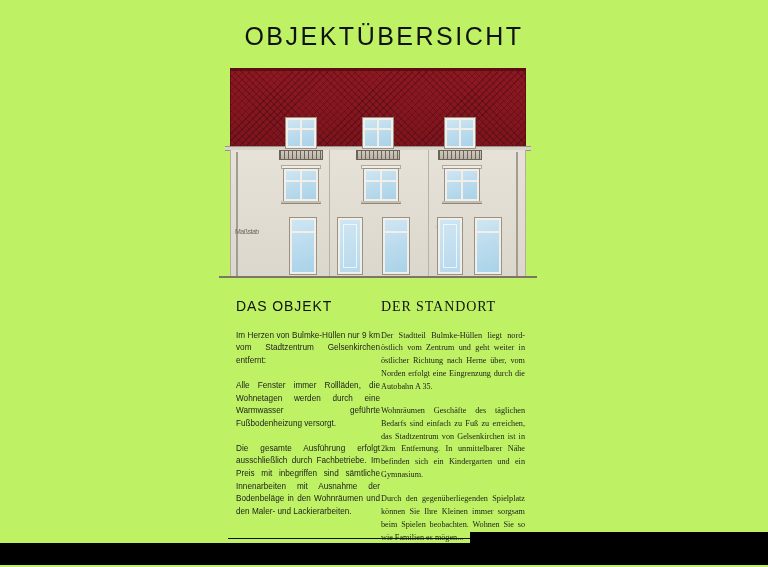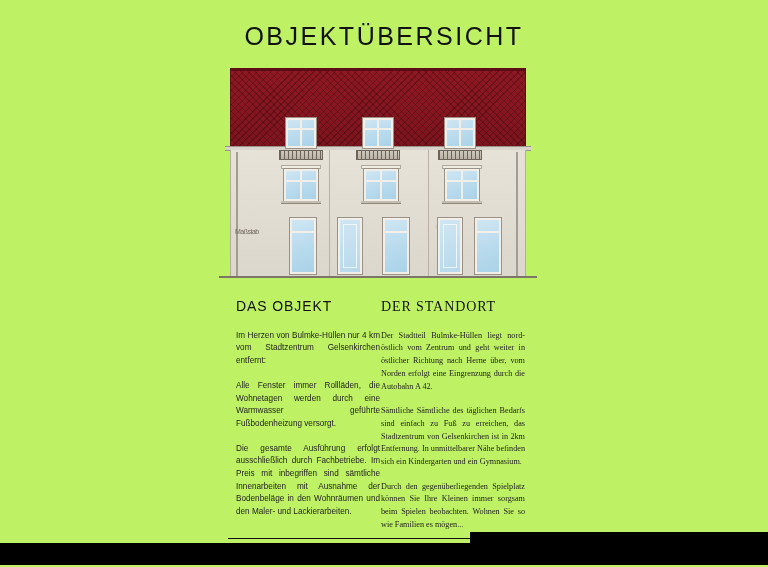--- a/index.html
+++ b/index.html
@@ -342,29 +342,29 @@
     <div class="downpipe" style="left:23px; top:84px; height:124px;"></div>
     <div class="downpipe" style="left:303px; top:84px; height:124px;"></div>
 
     <div class="ground-line"></div>
 
     <div class="scribble" style="left:22px; top:160px;">Maßstab</div>
   </div>
 
   <div class="col col-left">
     <h2>Das Objekt</h2>
-    <p>Im Herzen von Bulmke-Hüllen nur 4 km vom Stadtzentrum Gelsenkirchen entfernt:</p>
+    <p>Im Herzen von Bulmke-Hüllen nur 9 km vom Stadtzentrum Gelsenkirchen entfernt:</p>
     <p>Alle Fenster immer Rollläden, die Wohnetagen werden durch eine Warmwasser geführte Fußbodenheizung versorgt.</p>
     <p>Die gesamte Ausführung erfolgt ausschließlich durch Fachbetriebe. Im Preis mit inbegriffen sind sämtliche Innenarbeiten mit Ausnahme der Bodenbeläge in den Wohnräumen und den Maler- und Lackierarbeiten.</p>
   </div>
 
   <div class="col col-right">
     <h2>Der Standort</h2>
-    <p>Der Stadtteil Bulmke-Hüllen liegt nord-östlich vom Zentrum und geht weiter in östlicher Richtung nach Herne über, vom Norden erfolgt eine Eingrenzung durch die Autobahn A 42.</p>
-    <p>Sämtliche Sämtliche des täglichen Bedarfs sind einfach zu Fuß zu erreichen, das Stadtzentrum von Gelsenkirchen ist in 2km Entfernung. In unmittelbarer Nähe befinden sich ein Kindergarten und ein Gymnasium.</p>
+    <p>Der Stadtteil Bulmke-Hüllen liegt nord-östlich vom Zentrum und geht weiter in östlicher Richtung nach Herne über, vom Norden erfolgt eine Eingrenzung durch die Autobahn A 35.</p>
+    <p>Wohnräumen Geschäfte des täglichen Bedarfs sind einfach zu Fuß zu erreichen, das Stadtzentrum von Gelsenkirchen ist in 2km Entfernung. In unmittelbarer Nähe befinden sich ein Kindergarten und ein Gymnasium.</p>
     <p>Durch den gegenüberliegenden Spielplatz können Sie Ihre Kleinen immer sorgsam beim Spielen beobachten. Wohnen Sie so wie Familien es mögen...</p>
   </div>
 
 
   <div class="hairline"></div>
   <div class="footer-bar footer-left"></div>
   <div class="footer-bar footer-right"></div>
 
 </div>
 

